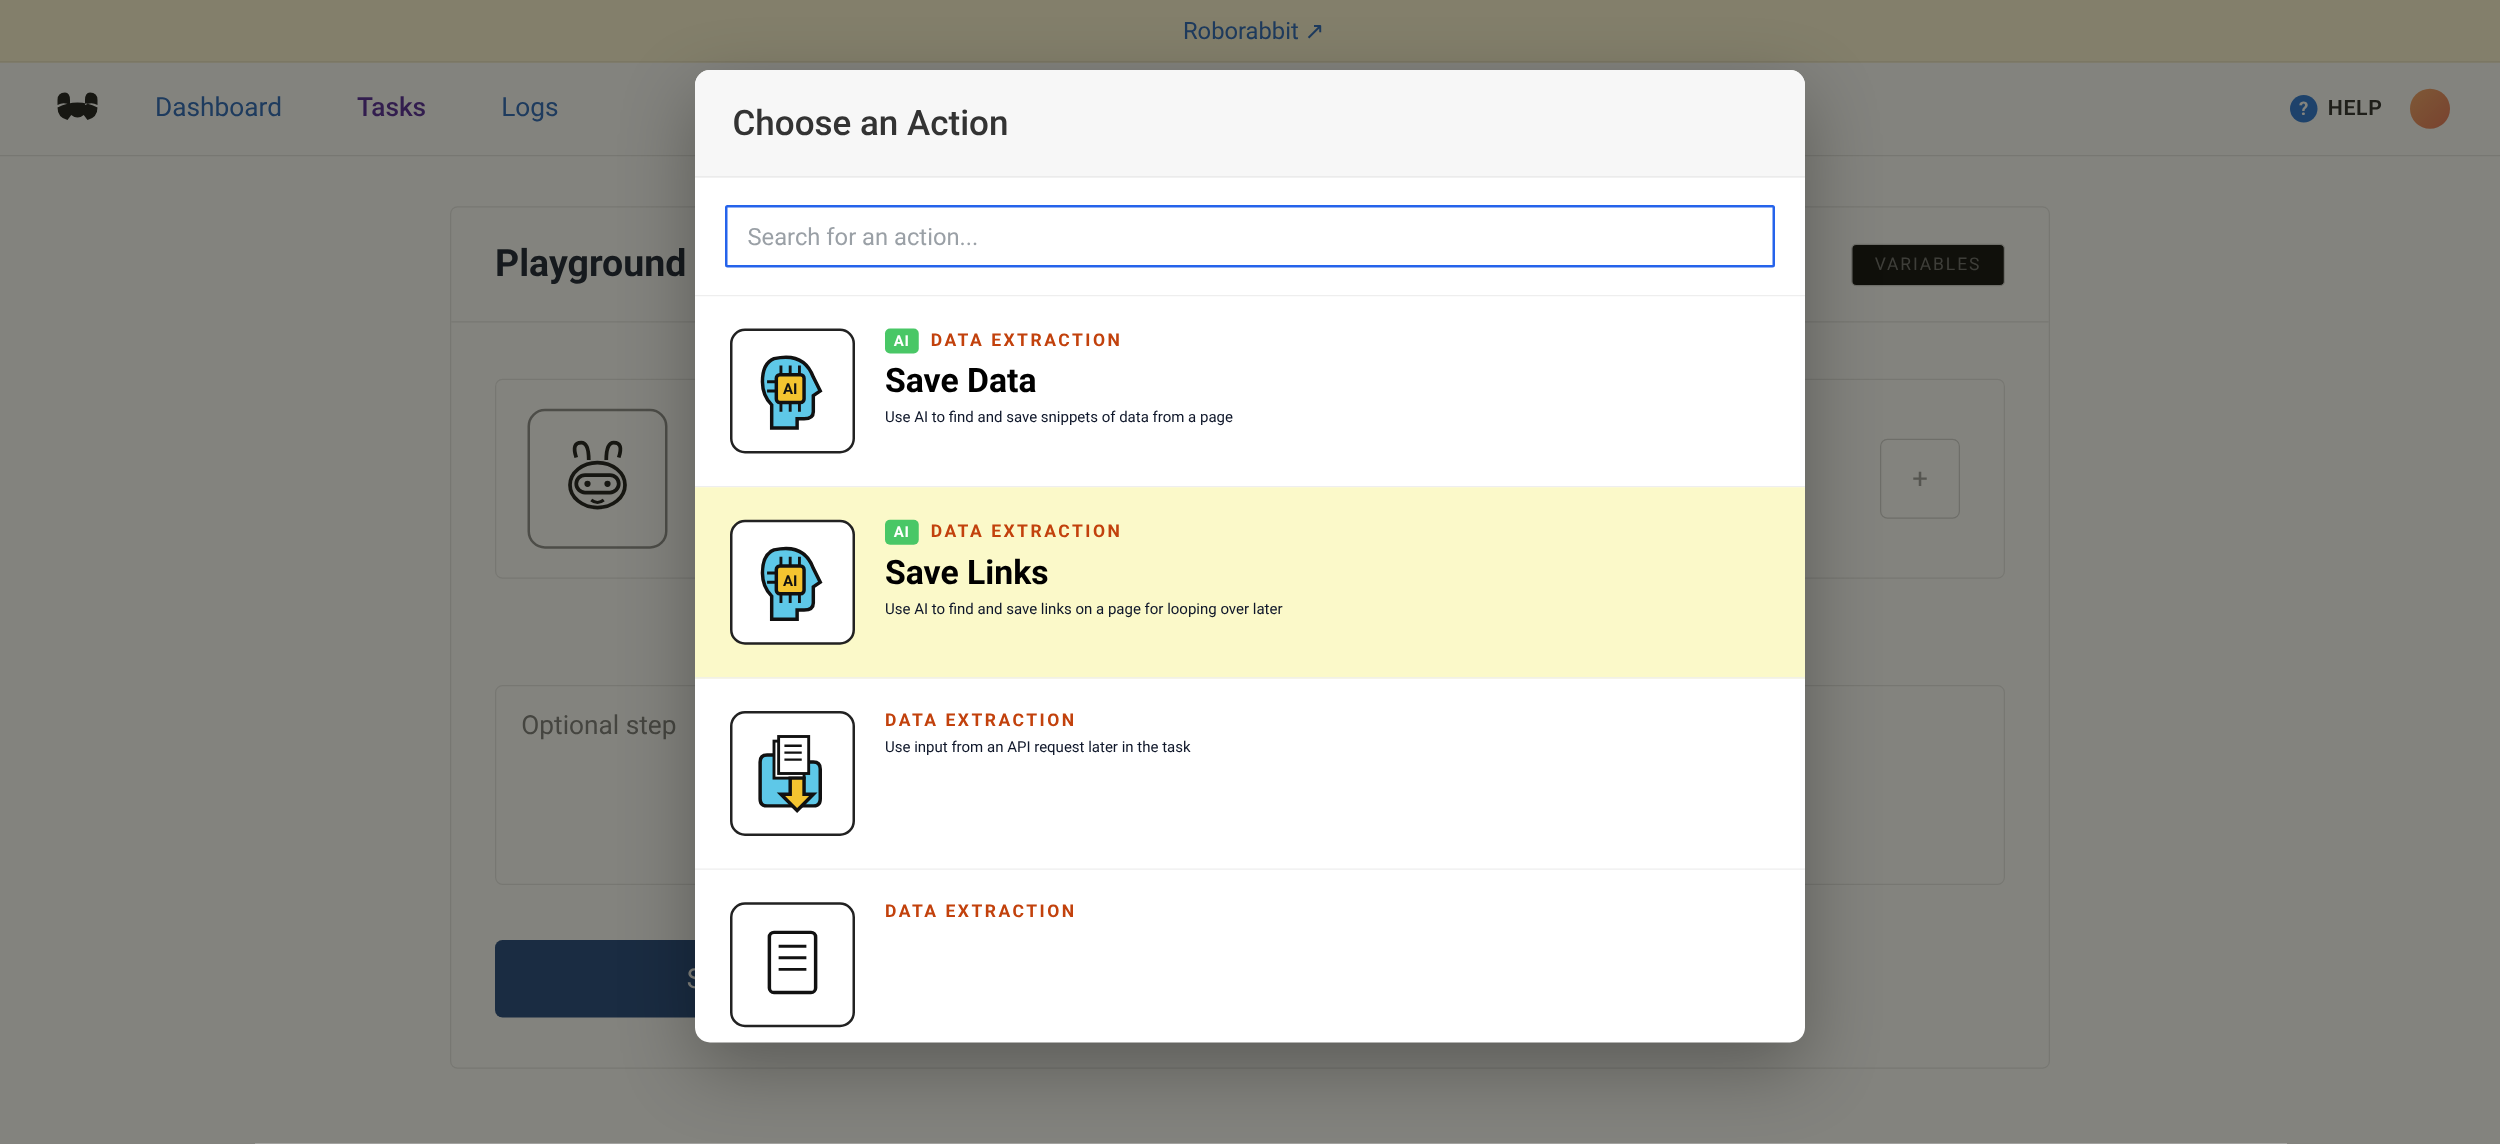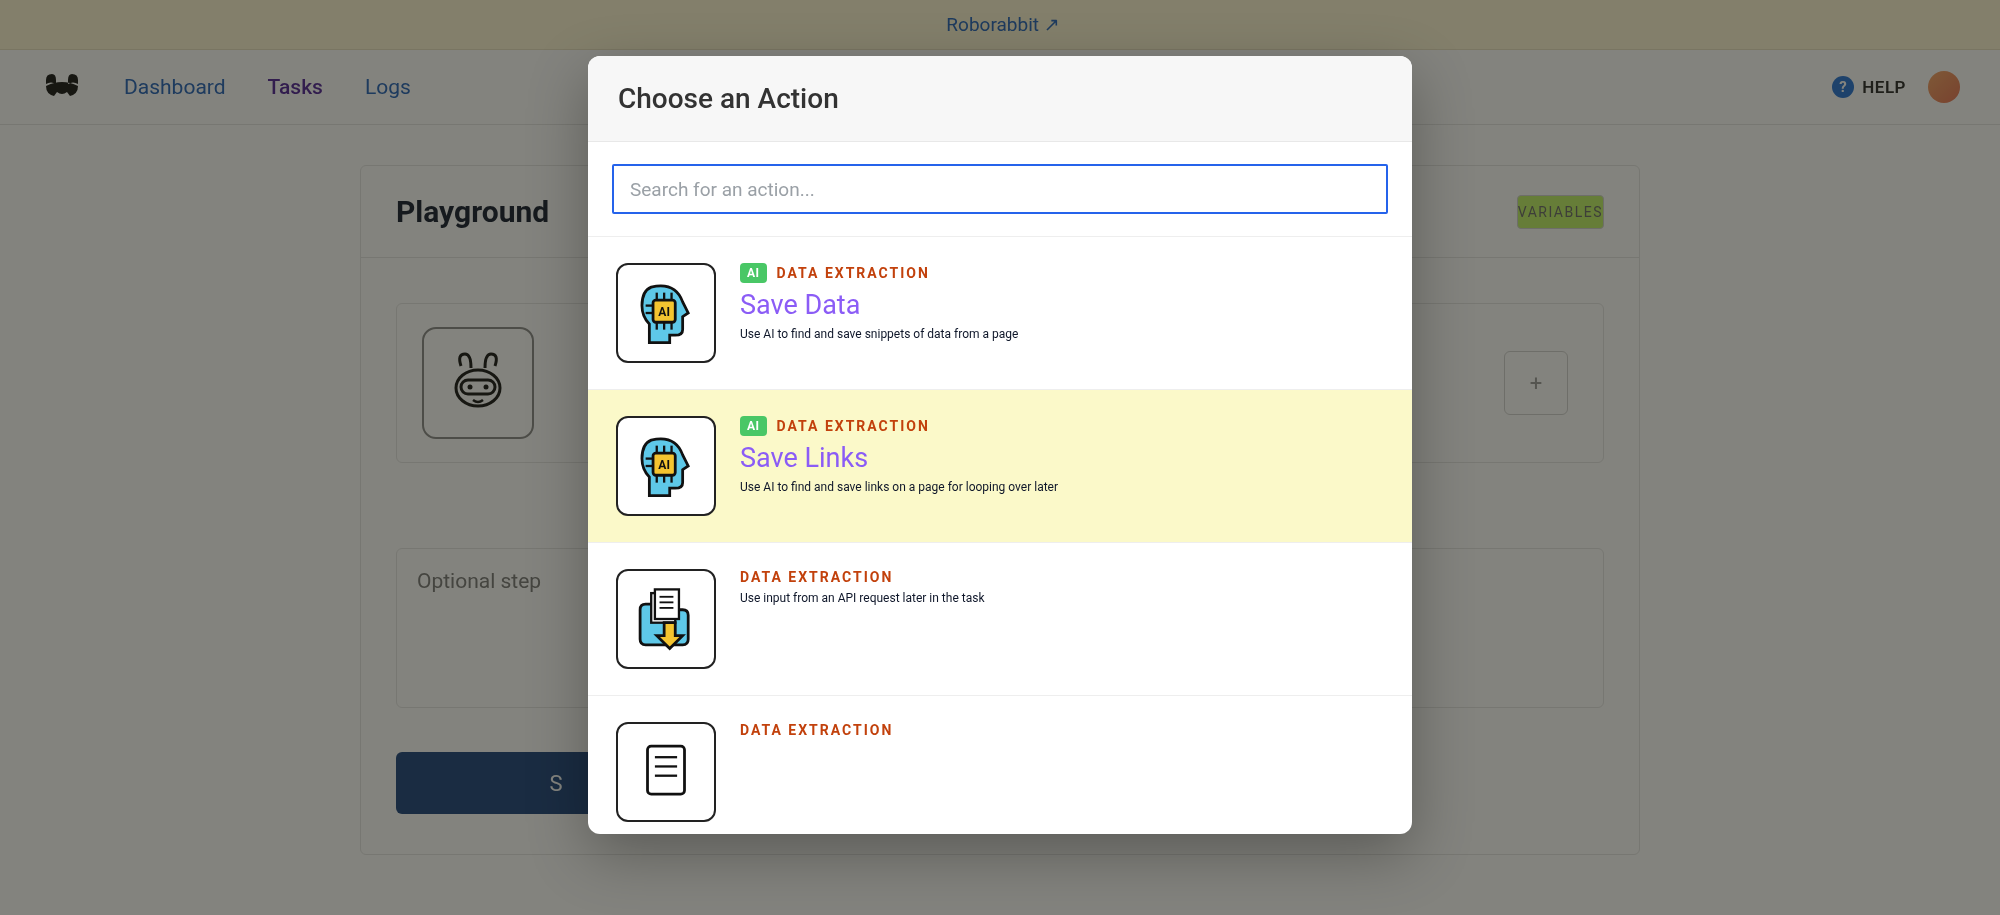--- a/index.html
+++ b/index.html
@@ -3,53 +3,53 @@
 <meta charset="utf-8">
 <style>
 *{margin:0;padding:0;box-sizing:border-box;font-family:-apple-system,BlinkMacSystemFont,"Segoe UI",Roboto,sans-serif}
 body{background:#fff;width:2000px;height:915px;overflow:hidden;position:relative}
 .banner{background:#fef5d4;height:50px;display:flex;align-items:center;justify-content:center;font-size:19px;color:#222;border-bottom:1px solid #e8e0c0}
 .banner a{color:#1f5fb8;font-weight:400;text-decoration:none;margin-left:6px}
 .navbar{height:75px;border-bottom:1px solid #e5e5e5;display:flex;align-items:center;padding:0 40px;justify-content:space-between}
 .nav-left{display:flex;align-items:center;gap:40px}
 .logo{font-size:32px;font-weight:700}
 .logo svg{width:44px;height:26px}
-.nav-links{display:flex;gap:42px}
+.nav-links{display:flex;gap:60px}
 .nav-link{color:#1f5fb8;font-size:21px;text-decoration:none}
 .nav-link.active{color:#4c1d95;font-weight:500}
 .nav-right{display:flex;align-items:center;gap:22px}
 .help{display:flex;align-items:center;gap:8px;color:#222;font-size:17px;font-weight:600;letter-spacing:.5px}
 .help-icon{width:22px;height:22px;border-radius:50%;background:#1f6fd4;color:#fff;display:flex;align-items:center;justify-content:center;font-size:15px;font-weight:700}
 .avatar{width:32px;height:32px;border-radius:50%;background:linear-gradient(135deg,#f4a261,#e76f51)}
 .page{padding:40px 0;display:flex;justify-content:center}
 .card{width:1280px;border:1px solid #e5e5e5;border-radius:6px;background:#fff}
 .card-header{display:flex;align-items:center;justify-content:space-between;padding:28px 35px;border-bottom:1px solid #e5e5e5}
 .card-title{font-size:30px;font-weight:700;color:#0f172a}
-.variables-btn{border:1px solid #d0d0d0;background:#bef264;padding:8px 0;font-size:14px;letter-spacing:1.5px;color:#666;border-radius:4px}
+.variables-btn{border:1px solid #d0d0d0;background:#000000;padding:8px 18px;font-size:14px;letter-spacing:1.5px;color:#666;border-radius:4px}
 .steps-row{margin:45px 35px;border:1px solid #e5e5e5;border-radius:6px;height:160px;display:flex;align-items:center;padding:0 25px;gap:25px}
 .rabbit-tile{width:112px;height:112px;border:2px solid #888;border-radius:14px;display:flex;align-items:center;justify-content:center}
 .add-tile{width:64px;height:64px;border:1px solid #d0d0d0;border-radius:6px;margin-left:auto;margin-right:10px;display:flex;align-items:center;justify-content:center;color:#999;font-size:22px}
 .opt-name{margin:40px 35px 0;border:1px solid #e5e5e5;border-radius:6px;height:160px;padding:20px;color:#999;font-size:21px;resize:none;width:calc(100% - 70px)}
 .run-btn{margin:40px 35px;width:320px;height:62px;background:#173f7a;color:#fff;border:none;border-radius:6px;font-size:22px}
 .overlay{position:absolute;inset:0;background:rgba(30,30,20,.55);display:flex;align-items:flex-start;justify-content:center;padding-top:56px}
-.modal{width:824px;max-height:778px;background:#fff;border-radius:12px;overflow:hidden;box-shadow:0 20px 60px rgba(0,0,0,.3);display:flex;flex-direction:column}
+.modal{width:888px;max-height:778px;background:#fff;border-radius:12px;overflow:hidden;box-shadow:0 20px 60px rgba(0,0,0,.3);display:flex;flex-direction:column}
 .modal-header{padding:26px 30px;border-bottom:1px solid #e8e8e8;background:#f7f7f7}
 .modal-title{font-size:28px;font-weight:500;color:#333}
 .modal-search-wrap{padding:22px 24px;border-bottom:1px solid #eee}
 .modal-search{width:100%;height:50px;border:2.5px solid #2563eb;border-radius:2px;padding:0 16px;font-size:19px;color:#0f766e;outline:none}
 .modal-search::placeholder{color:#9aa0a6}
 .action-list{overflow-y:auto}
 .action-item{display:flex;gap:24px;padding:26px 28px;border-bottom:1px solid #eee;cursor:pointer;align-items:flex-start}
 .action-item.highlight{background:#fbf9c9}
 .action-icon{width:100px;height:100px;border:2px solid #222;border-radius:12px;flex-shrink:0;display:flex;align-items:center;justify-content:center;background:#fff}
 .action-meta{display:flex;flex-direction:column;gap:6px;padding-top:0}
 .cat-row{display:flex;align-items:center;gap:10px}
 .ai-badge{background:#49c766;color:#fff;font-size:12px;font-weight:700;padding:3px 7px;border-radius:4px;letter-spacing:.5px}
 .cat-label{font-size:14px;letter-spacing:2px;color:#c2410c;font-weight:700}
-.action-title{font-size:27px;font-weight:400;color:#8b5cf6}
+.action-title{font-size:27px;font-weight:700;color:#000000}
 .action-desc{font-size:12px;color:#0f172a}
 .ai-head svg{width:74px;height:74px}
 .folder svg{width:74px;height:74px}
 </style>
 </head>
 <body>
 
 <div class="banner">
   <a href="#">Roborabbit ↗</a>
 </div>

